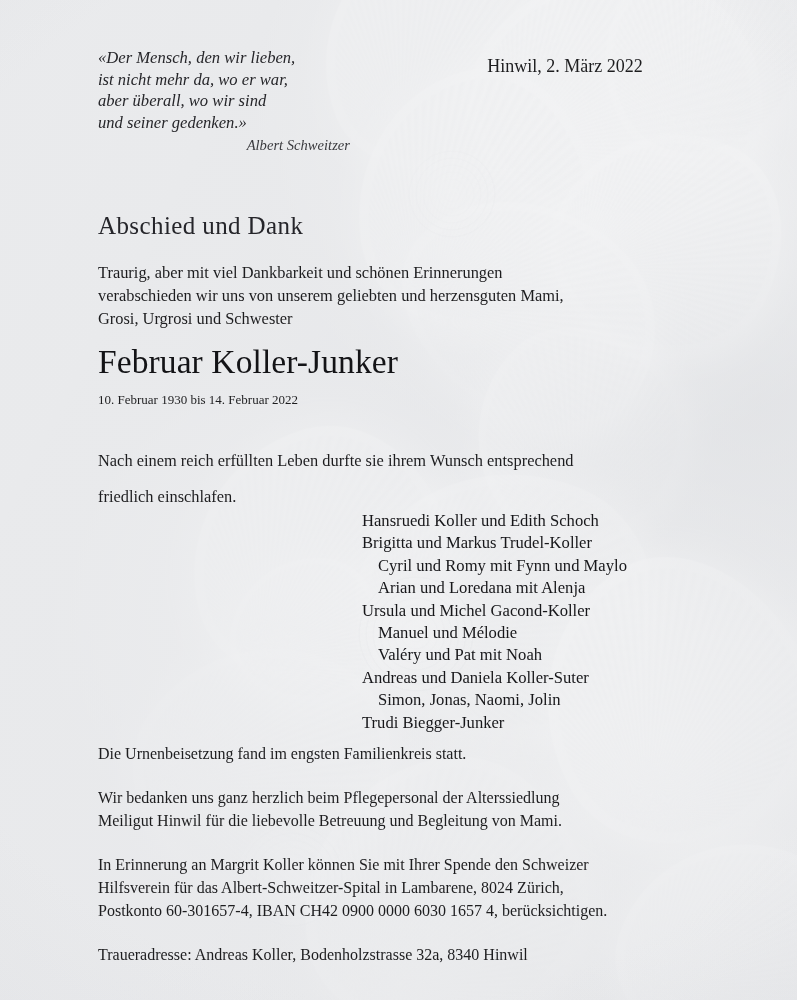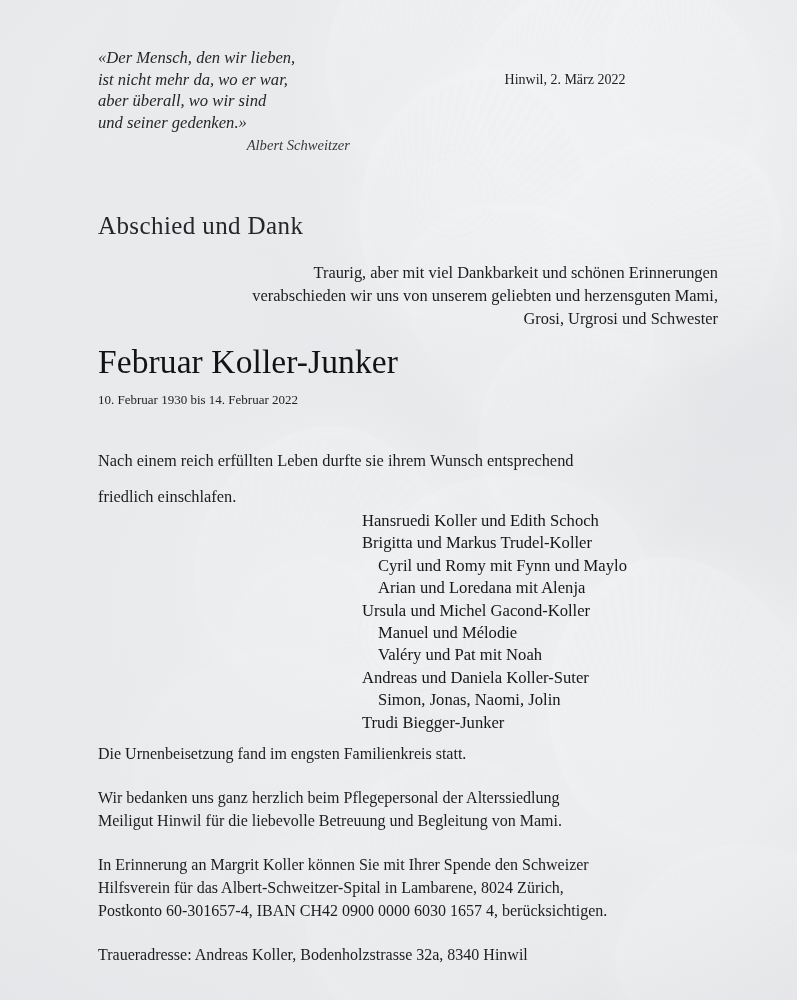--- a/index.html
+++ b/index.html
@@ -140,45 +140,44 @@
     margin-top: 2px;
     text-align: right;
     font-style: italic;
     font-size: 14.6px;
     color: #3a3a3e;
   }
 
   .dateline {
     position: absolute;
     left: 400px;
-    top: 72px;
+    top: 56px;
     width: 330px;
     text-align: center;
-    font-size: 14px;
+    font-size: 18px;
     color: #1d1d1f;
   }
 
   .heading {
     position: absolute;
     left: 98px;
     top: 212px;
     font-size: 25px;
     font-weight: 400;
     letter-spacing: 0.4px;
     color: #25252a;
   }
 
   .intro {
     position: absolute;
     left: 98px;
     top: 261px;
     width: 620px;
     font-size: 16.4px;
     line-height: 23px;
-    text-align: right;
   }
   .intro-line { white-space: nowrap; }
 
   .deceased-name {
     position: absolute;
     left: 98px;
     top: 343px;
     font-size: 33.5px;
     font-weight: 400;
     letter-spacing: 0.1px;

